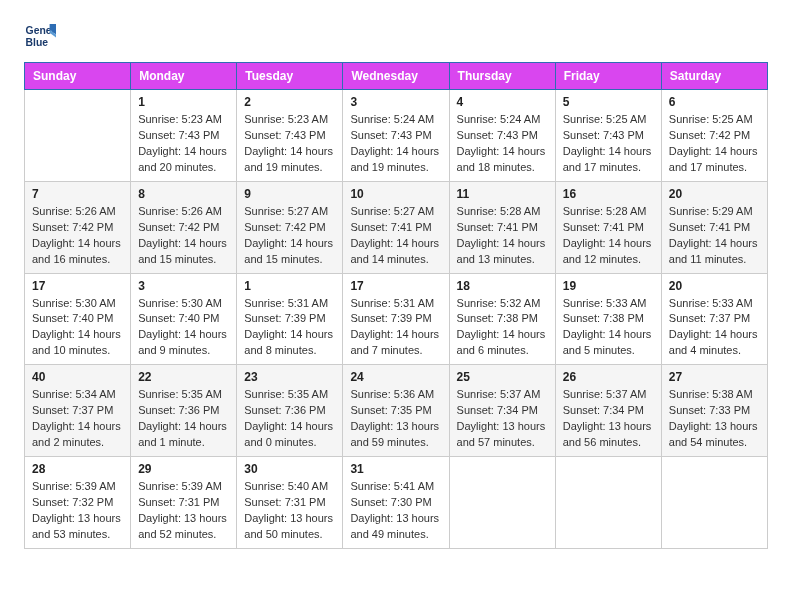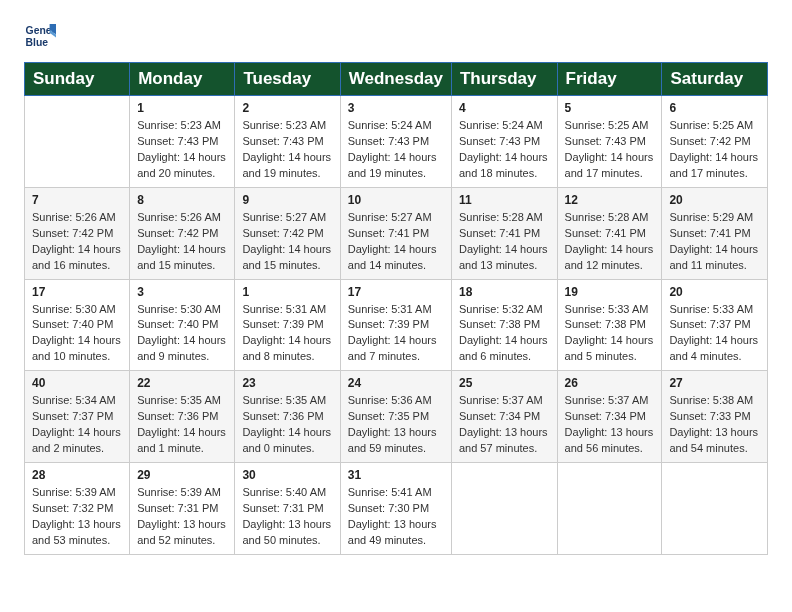--- a/index.html
+++ b/index.html
@@ -44,25 +44,25 @@
       font-size: 16px;
       color: #333;
       margin-top: 2px;
     }
     table {
       width: 100%;
       border-collapse: collapse;
       font-size: 11px;
     }
     thead tr th {
-      background-color: #14532d;
+      background-color: #d946ef;
       color: #fff;
       text-align: left;
       padding: 6px 8px;
-      font-size: 17px;
+      font-size: 12px;
       font-weight: bold;
       border: 1px solid #2e6db4;
     }
     tbody tr td {
       border: 1px solid #ccc;
       vertical-align: top;
       padding: 5px 7px;
       width: 14.28%;
       min-height: 80px;
       background: #fff;
@@ -163,21 +163,21 @@
         </td>
         <td>
           <div class="day-number">10</div>
           <div class="day-info">Sunrise: 5:27 AM<br>Sunset: 7:41 PM<br>Daylight: 14 hours<br>and 14 minutes.</div>
         </td>
         <td>
           <div class="day-number">11</div>
           <div class="day-info">Sunrise: 5:28 AM<br>Sunset: 7:41 PM<br>Daylight: 14 hours<br>and 13 minutes.</div>
         </td>
         <td>
-          <div class="day-number">12</div>
+          <div class="day-number">16</div>
           <div class="day-info">Sunrise: 5:28 AM<br>Sunset: 7:41 PM<br>Daylight: 14 hours<br>and 12 minutes.</div>
         </td>
         <td>
           <div class="day-number">20</div>
           <div class="day-info">Sunrise: 5:29 AM<br>Sunset: 7:41 PM<br>Daylight: 14 hours<br>and 11 minutes.</div>
         </td>
       </tr>
       <tr>
         <td>
           <div class="day-number">17</div>

